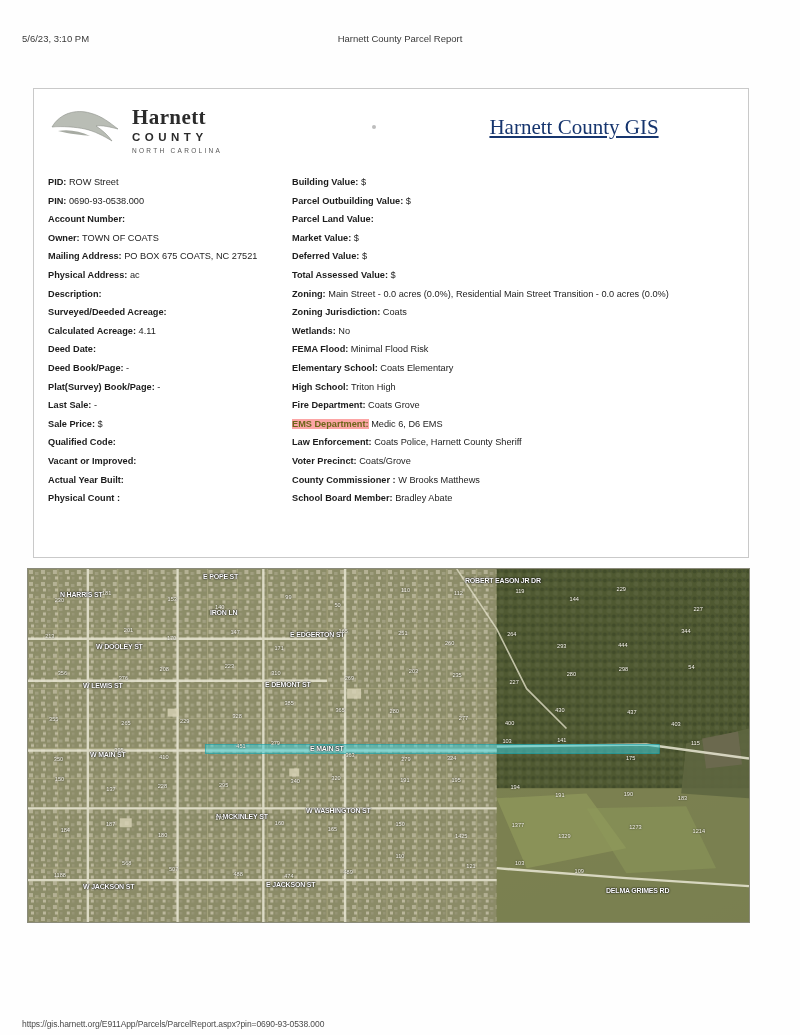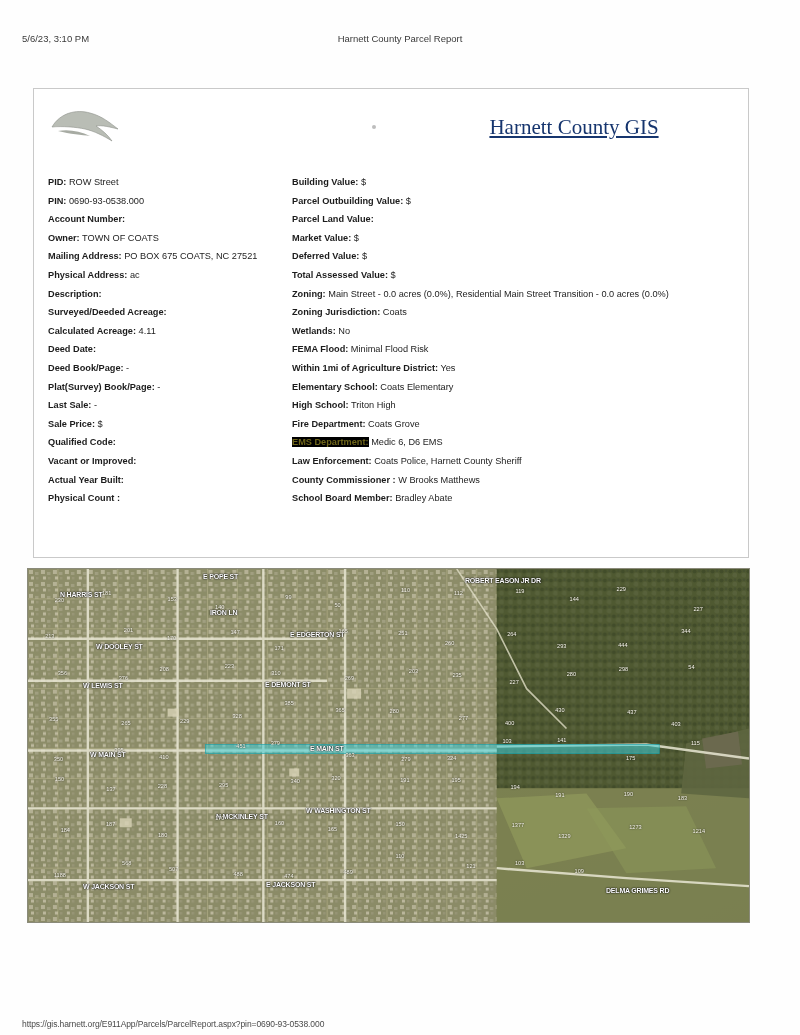--- a/index.html
+++ b/index.html
@@ -166,21 +166,21 @@
     white-space: nowrap;
     overflow: hidden;
   }
   .field .lbl {
     font-weight: bold;
   }
   .field .val {
     font-weight: normal;
   }
   .field.highlight .lbl {
-    background: #000000;
+    background: #fca5a5;
     color: #6d6419;
   }
 
   
   .map-wrap {
     position: absolute;
     left: 27px;
     top: 568px;
     width: 723px;
     height: 355px;
@@ -221,20 +221,25 @@
     <span class="ph-title">Harnett County Parcel Report</span>
   </div>
 
   <div class="report-card">
 
     <div class="brand">
       <svg class="hawk" viewBox="0 0 78 44">
         <path d="M2 20 C10 6, 26 2, 40 6 C52 9, 60 16, 68 22 C60 20, 52 18, 46 19 C52 23, 58 28, 62 34 C54 29, 44 24, 35 22 C26 20, 12 19, 2 20 Z" fill="#b9bdb5" stroke="#8d918a" stroke-width="0.6"></path>
         <path d="M8 24 C18 22, 30 24, 40 29 C32 28, 20 27, 8 24 Z" fill="#a7aba3"></path>
       </svg>
+      <div class="brand-text">
+        <div class="b-harnett">Harnett</div>
+        <div class="b-county">COUNTY</div>
+        <div class="b-nc">NORTH CAROLINA</div>
+      </div>
     </div>
 
     <div class="tiny-mark"></div>
 
     <div class="gis-title">Harnett County GIS</div>
 
     <div class="fields">
       <div class="col-left">
           <div class="field"><span class="lbl">PID:</span><span class="val"> ROW Street</span></div>
           <div class="field"><span class="lbl">PIN:</span><span class="val"> 0690-93-0538.000</span></div>
@@ -259,26 +264,26 @@
           <div class="field"><span class="lbl">Building Value:</span><span class="val"> $</span></div>
           <div class="field"><span class="lbl">Parcel Outbuilding Value:</span><span class="val"> $</span></div>
           <div class="field"><span class="lbl">Parcel Land Value:</span><span class="val"></span></div>
           <div class="field"><span class="lbl">Market Value:</span><span class="val"> $</span></div>
           <div class="field"><span class="lbl">Deferred Value:</span><span class="val"> $</span></div>
           <div class="field"><span class="lbl">Total Assessed Value:</span><span class="val"> $</span></div>
           <div class="field"><span class="lbl">Zoning:</span><span class="val"> Main Street - 0.0 acres (0.0%), Residential Main Street Transition - 0.0 acres (0.0%)</span></div>
           <div class="field"><span class="lbl">Zoning Jurisdiction:</span><span class="val"> Coats</span></div>
           <div class="field"><span class="lbl">Wetlands:</span><span class="val"> No</span></div>
           <div class="field"><span class="lbl">FEMA Flood:</span><span class="val"> Minimal Flood Risk</span></div>
-          <div class="field"><span class="lbl">Within 1mi of Agriculture District:</span><span class="val"> Yes</span></div>
           <div class="field"><span class="lbl">Elementary School:</span><span class="val"> Coats Elementary</span></div>
           <div class="field"><span class="lbl">High School:</span><span class="val"> Triton High</span></div>
           <div class="field"><span class="lbl">Fire Department:</span><span class="val"> Coats Grove</span></div>
           <div class="field highlight"><span class="lbl">EMS Department:</span><span class="val"> Medic 6, D6 EMS</span></div>
           <div class="field"><span class="lbl">Law Enforcement:</span><span class="val"> Coats Police, Harnett County Sheriff</span></div>
+          <div class="field"><span class="lbl">Voter Precinct:</span><span class="val"> Coats/Grove</span></div>
           <div class="field"><span class="lbl">County Commissioner :</span><span class="val"> W Brooks Matthews</span></div>
           <div class="field"><span class="lbl">School Board Member:</span><span class="val"> Bradley Abate</span></div>
         </div>
     </div>
   </div>
 
   <div class="map-wrap">
     <svg class="map-canvas" viewBox="0 0 723 355" preserveAspectRatio="none">
       <defs>
         <linearGradient id="gfield" x1="0" y1="0" x2="1" y2="1">

